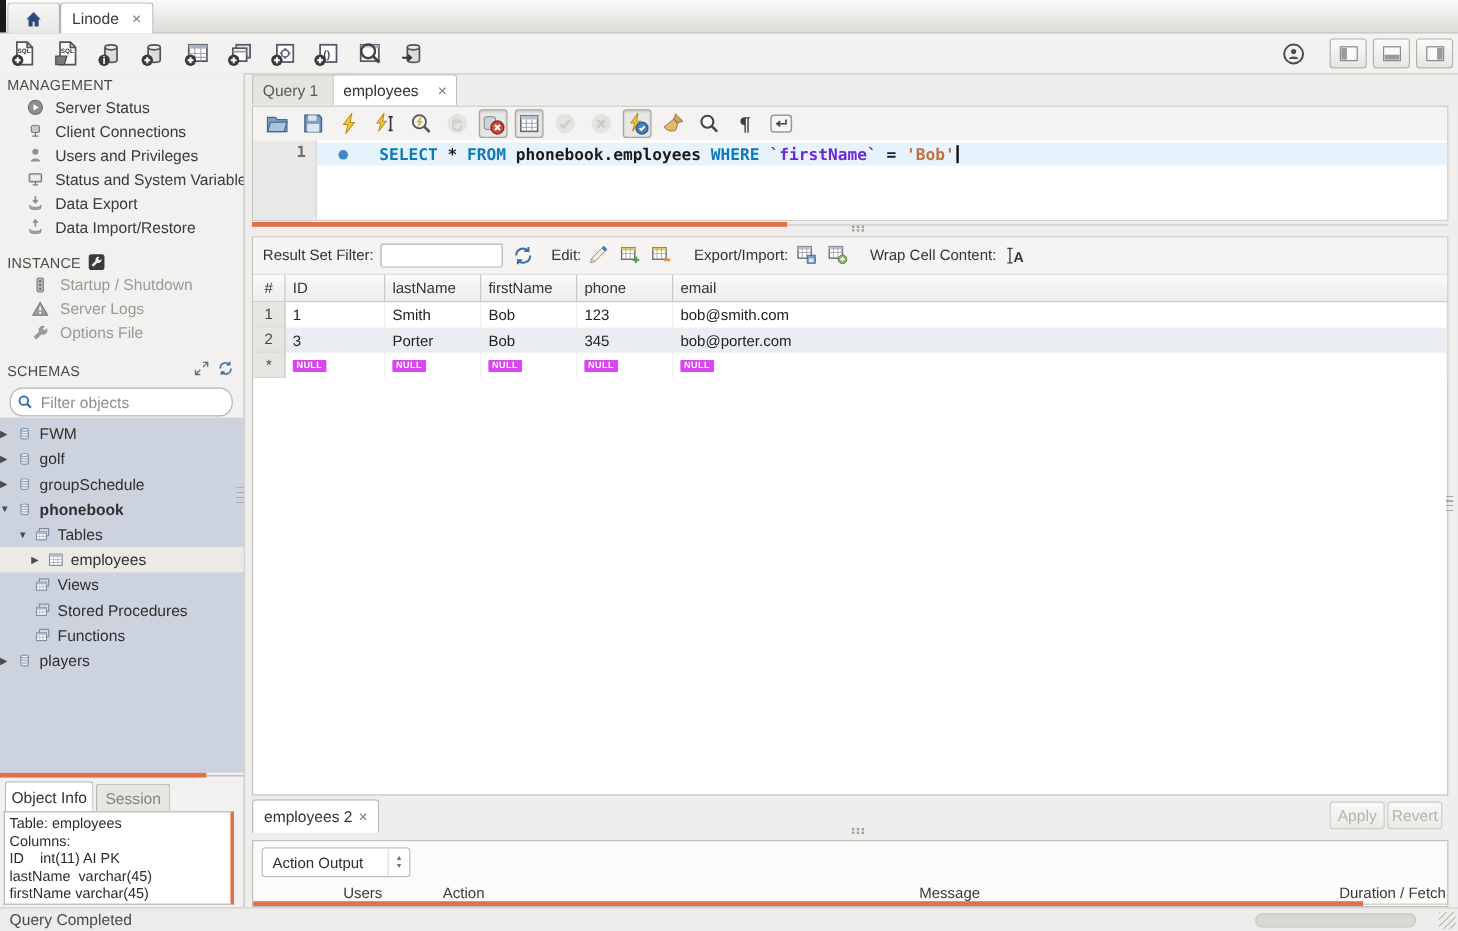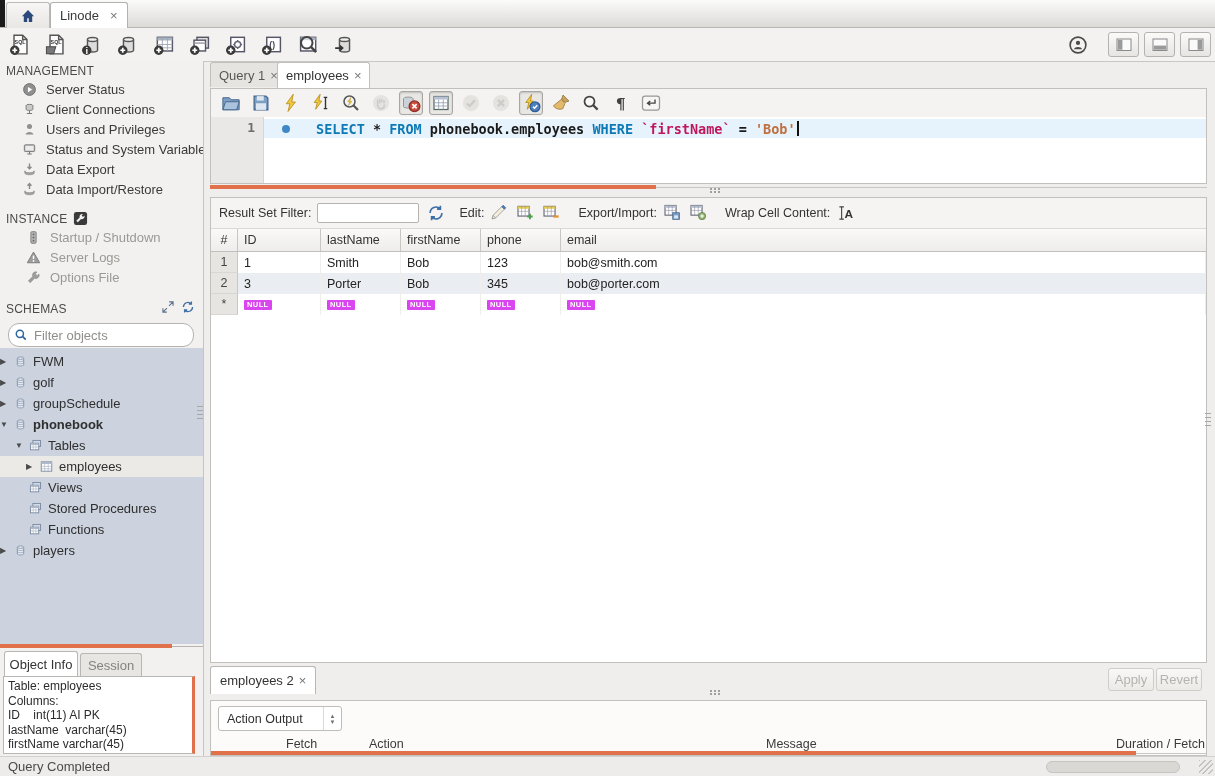--- a/index.html
+++ b/index.html
@@ -70,41 +70,41 @@
   .itab.inactive{left:80px;top:2px;width:62px;height:23px;background:#e8e6e3;color:#85837f}
   .infobox{position:absolute;top:615px;left:3px;width:192px;height:78px;background:#fff;
            border:1px solid #b9b7b4;border-right:3px solid #e0714a;box-sizing:border-box;
            padding:2px 4px;font-size:12px;line-height:14.6px;color:#2c2c2c;overflow:hidden}
   .infobox div{white-space:pre}
   .vgrip{position:absolute;width:6px;height:14px;
          background:repeating-linear-gradient(#a9a7a4 0 1px,transparent 1px 4px)}
 
   
   .content{position:absolute;left:204px;top:61px;width:1011px;height:695px}
-  .qtab{position:absolute;top:1px;height:25px;box-sizing:border-box;padding:0 8px;display:flex;align-items:center;gap:5px;
+  .qtab{position:absolute;top:1px;height:25px;box-sizing:border-box;padding:0 8px;display:flex;align-items:center;gap:16px;
         border:1px solid #c2c0bd;border-bottom:none;border-radius:3px 3px 0 0}
   .qtab.inactive{left:6px;background:#e6e4e1;color:#5a5856}
   .qtab.active{left:73px;background:#fff;color:#333;height:26px}
 
   .editorpanel{position:absolute;left:6px;top:27px;width:997px;height:96px;background:#fff;
                border:1px solid #c2c0bd;box-sizing:border-box}
   .edtoolbar{height:28px;display:flex;align-items:center;gap:6px;padding-left:8px;background:#f4f3f1}
   .tbtn{width:24px;height:24px;flex:none;display:flex;align-items:center;justify-content:center;
         border:1px solid transparent;border-radius:3px;box-sizing:border-box}
   .tbtn.pressed{background:#e9e7e3;border-color:#a8a6a3;box-shadow:inset 0 1px 2px rgba(0,0,0,.18)}
   .tbtn.disabled{opacity:.6}
   .edarea{position:relative;height:66px;background:#fff}
   .gutter{position:absolute;left:0;top:0;width:52px;height:66px;background:#e9e8e6;border-right:1px solid #d8d6d3}
   .lnum{position:absolute;left:0;top:3px;width:44px;text-align:right;
         font:bold 13px "DejaVu Sans Mono","Liberation Mono",monospace;color:#6f6d6a}
   .codeline{position:absolute;left:53px;top:2px;right:0;height:19px;background:#e7f3fc;
             display:flex;align-items:center;padding-left:18px;
             font:bold 13.5px "DejaVu Sans Mono","Liberation Mono",monospace;white-space:pre;color:#1a1a1a}
   .stmtdot{width:8px;height:8px;border-radius:50%;background:#3f87c5;margin-right:26px;flex:none}
-  .tok-keyword{color:#0d7ab5}.tok-plain{color:#1a1a1a}.tok-identifier{color:#be185d}.tok-string{color:#bf7040}
+  .tok-keyword{color:#0d7ab5}.tok-plain{color:#1a1a1a}.tok-identifier{color:#6d28d9}.tok-string{color:#bf7040}
   .cursor{display:inline-block;width:2px;height:15px;background:#111;margin-left:1px}
 
   .split1{position:absolute;left:6px;top:123px;width:997px;height:13px}
   .split1 .ob{position:absolute;left:0;top:1px;width:446px;height:4px;background:#e0714a}
   .split1 .gl{position:absolute;left:446px;right:0;top:3px;height:1px;background:#c9c7c4}
   .dots{position:absolute;width:2px;height:2px;background:#a39f9a;
         box-shadow:4px 0 #a39f9a,8px 0 #a39f9a,0 3px #a39f9a,4px 3px #a39f9a,8px 3px #a39f9a}
 
   .resultspanel{position:absolute;left:6px;top:136px;width:997px;height:466px;background:#fff;
                 border:1px solid #c2c0bd;box-sizing:border-box}
@@ -860,21 +860,21 @@
     <div class="aselect">
       <span class="sval">Action Output</span>
       <span class="aspin">
           <span></span>
           <span></span>
         </span>
     </div>
     <div class="aheader" id="action-header">
         <div class="ah b0"></div>
         <div class="ah b1"></div>
-        <div class="ah t0">Fetch</div>
+        <div class="ah t0">Users</div>
         <div class="ah t1">Action</div>
         <div class="ah t2">Message</div>
         <div class="ah t3">Duration / Fetch</div>
       </div>
     <div class="abar"></div>
       <div class="abar2"></div>
   </div>
   <div class="vgrip" style="left:1001px;top:352px"></div>
 </div>
 

